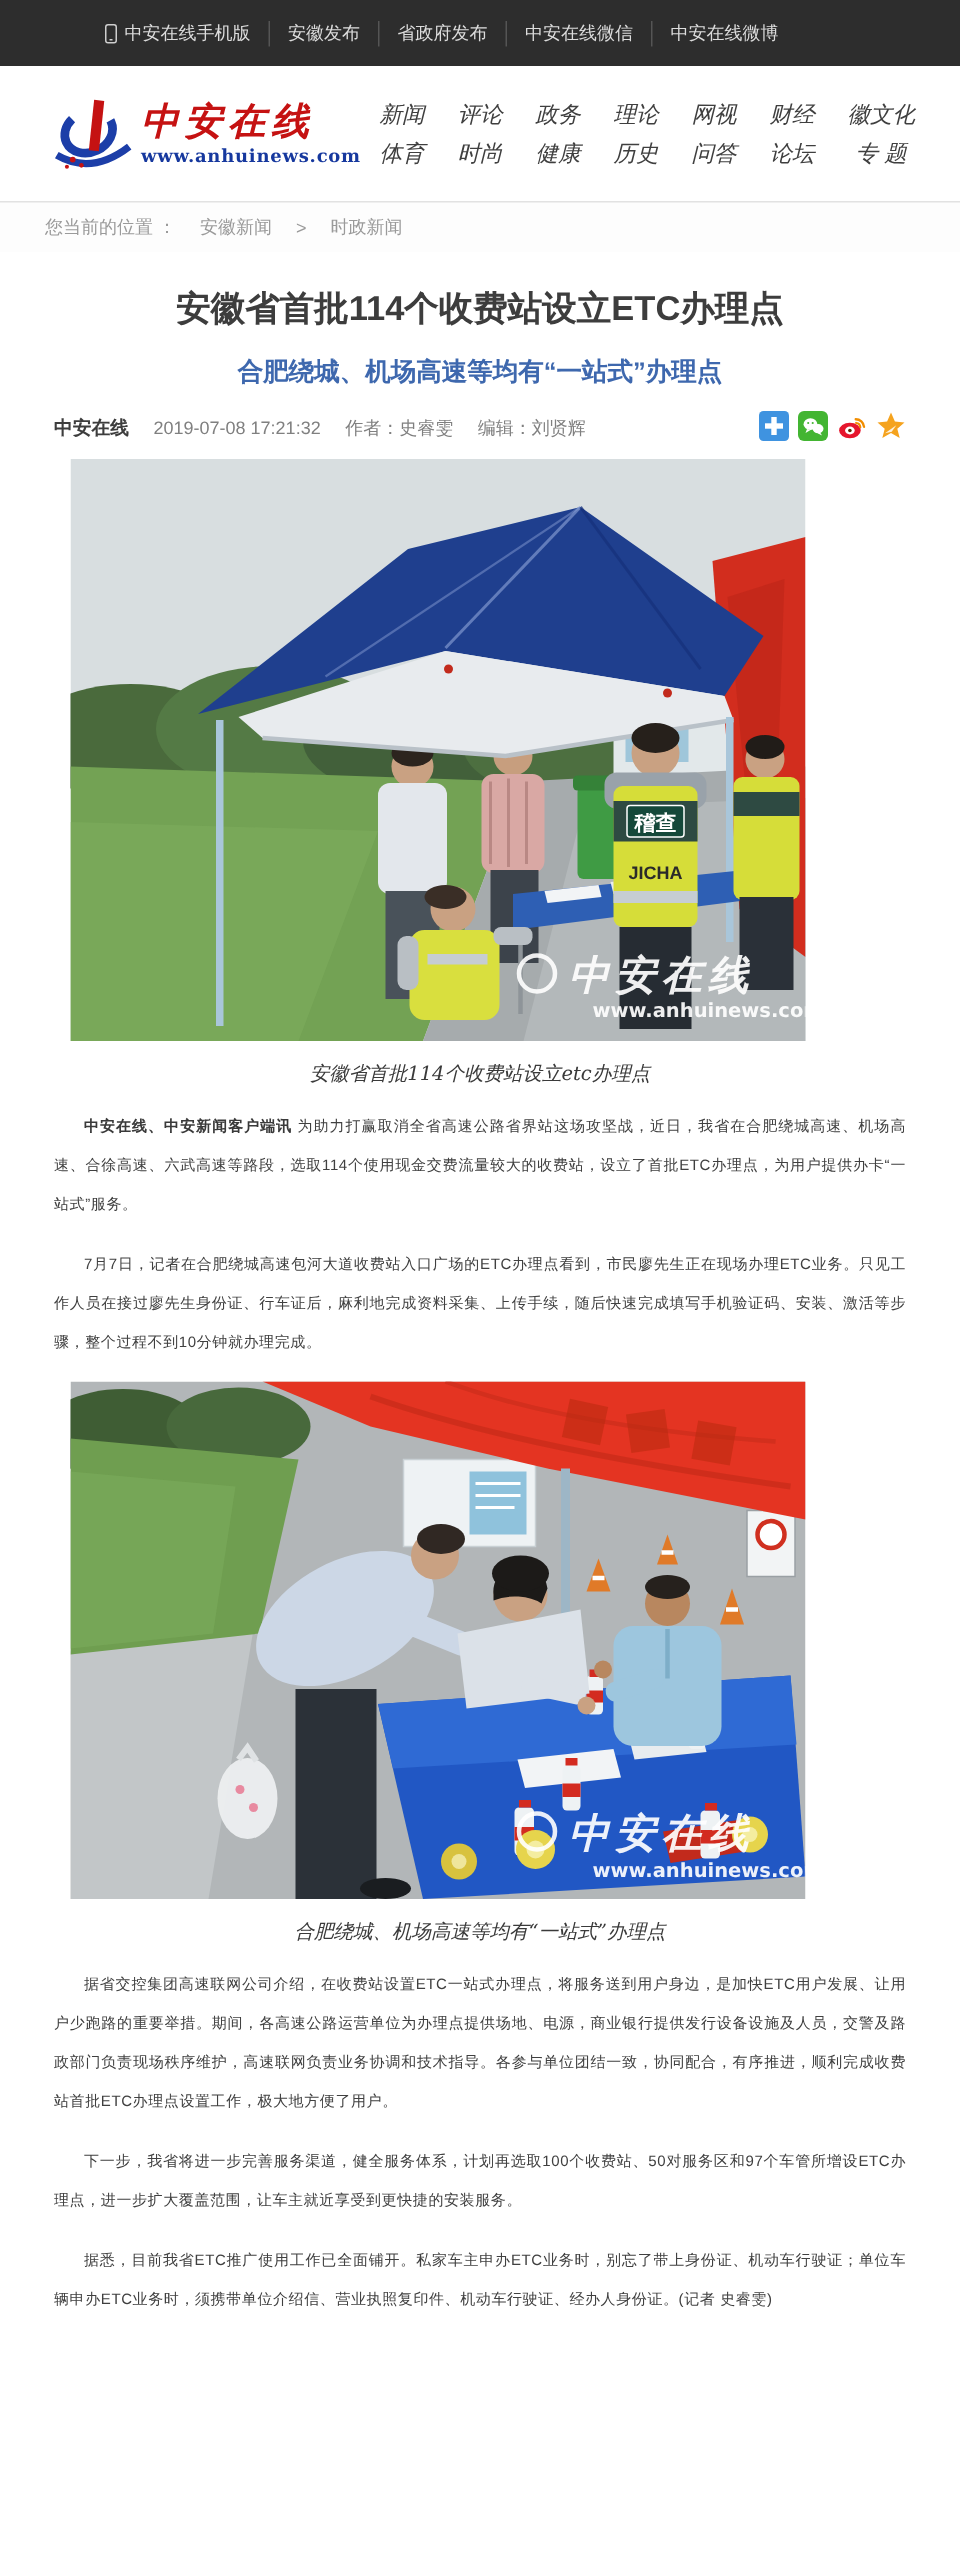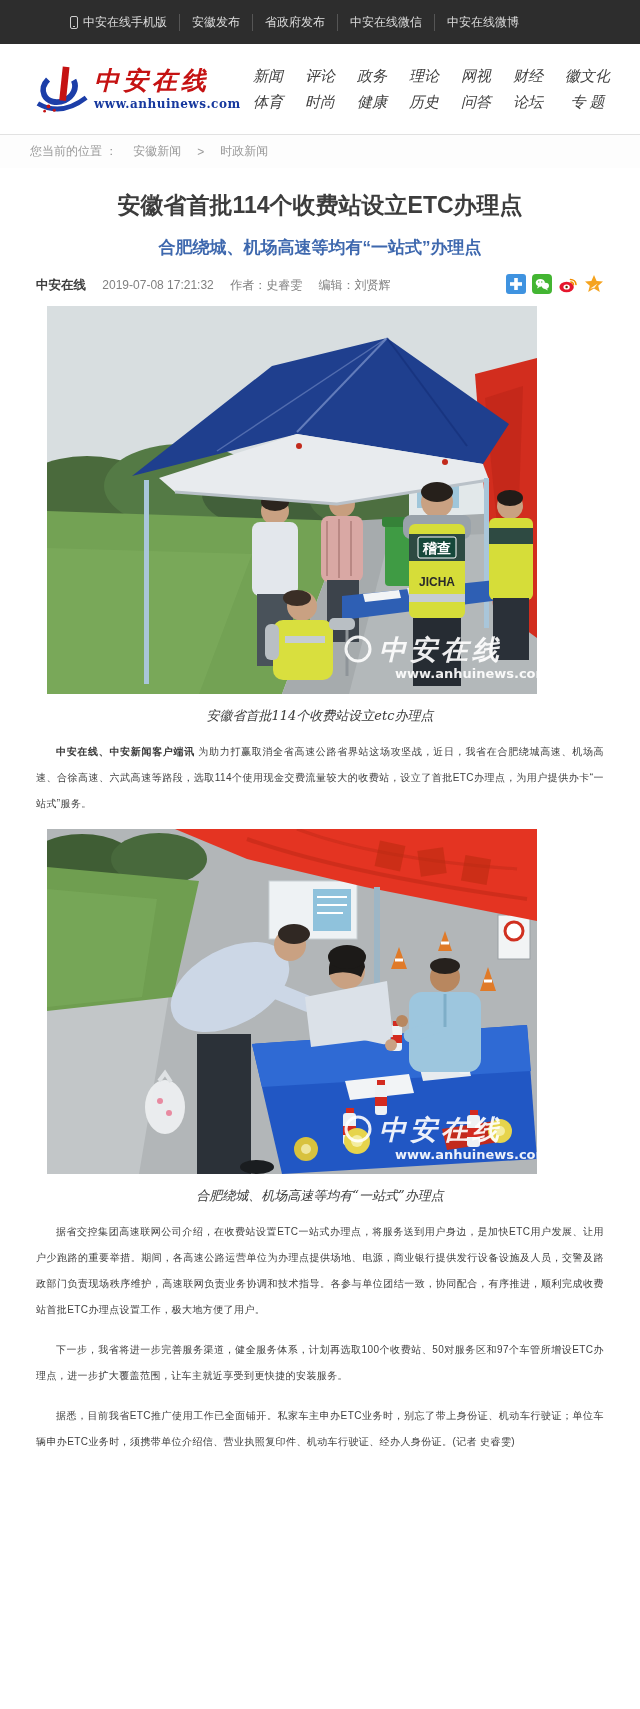--- a/index.html
+++ b/index.html
@@ -244,20 +244,21 @@
       <rect x="446" y="292" width="36" height="62" fill="#2a3038"></rect>
 
       <circle cx="311" cy="343" r="12" stroke="#ffffff" stroke-width="3" fill="none" opacity="0.9"></circle>
       <text class="wm-cn" x="332" y="353" font-size="27" fill="#ffffff" opacity="0.92" letter-spacing="4">中安在线</text>
       <text class="wm-url" x="348" y="372" font-size="13" fill="#ffffff" opacity="0.92">www.anhuinews.com</text>
     </svg>
     <figcaption>安徽省首批114个收费站设立etc办理点</figcaption>
   </figure>
 
   <p><b>中安在线、中安新闻客户端讯</b> <span>为助力打赢取消全省高速公路省界站这场攻坚战，近日，我省在合肥绕城高速、机场高速、合徐高速、六武高速等路段，选取114个使用现金交费流量较大的收费站，设立了首批ETC办理点，为用户提供办卡“一站式”服务。</span></p>
+  <p>7月7日，记者在合肥绕城高速包河大道收费站入口广场的ETC办理点看到，市民廖先生正在现场办理ETC业务。只见工作人员在接过廖先生身份证、行车证后，麻利地完成资料采集、上传手续，随后快速完成填写手机验证码、安装、激活等步骤，整个过程不到10分钟就办理完成。</p>
 
   <figure>
     <svg class="photo" viewBox="0 0 490 345" width="490" height="345">
       <rect width="490" height="345" fill="#b2b6b8"></rect>
       <polygon points="0,180 122,165 92,345 0,345" fill="#c2c6c8"></polygon>
       <ellipse cx="35" cy="35" rx="55" ry="30" fill="#3f5d34"></ellipse>
       <ellipse cx="112" cy="30" rx="48" ry="26" fill="#48693c"></ellipse>
       <polygon points="0,38 152,52 126,168 0,182" fill="#6f9e50"></polygon>
       <polygon points="0,60 110,70 95,168 0,178" fill="#7cab5b" opacity="0.6"></polygon>
       <rect x="222" y="52" width="88" height="58" fill="#eef2f4" stroke="#c8d0d4"></rect>

